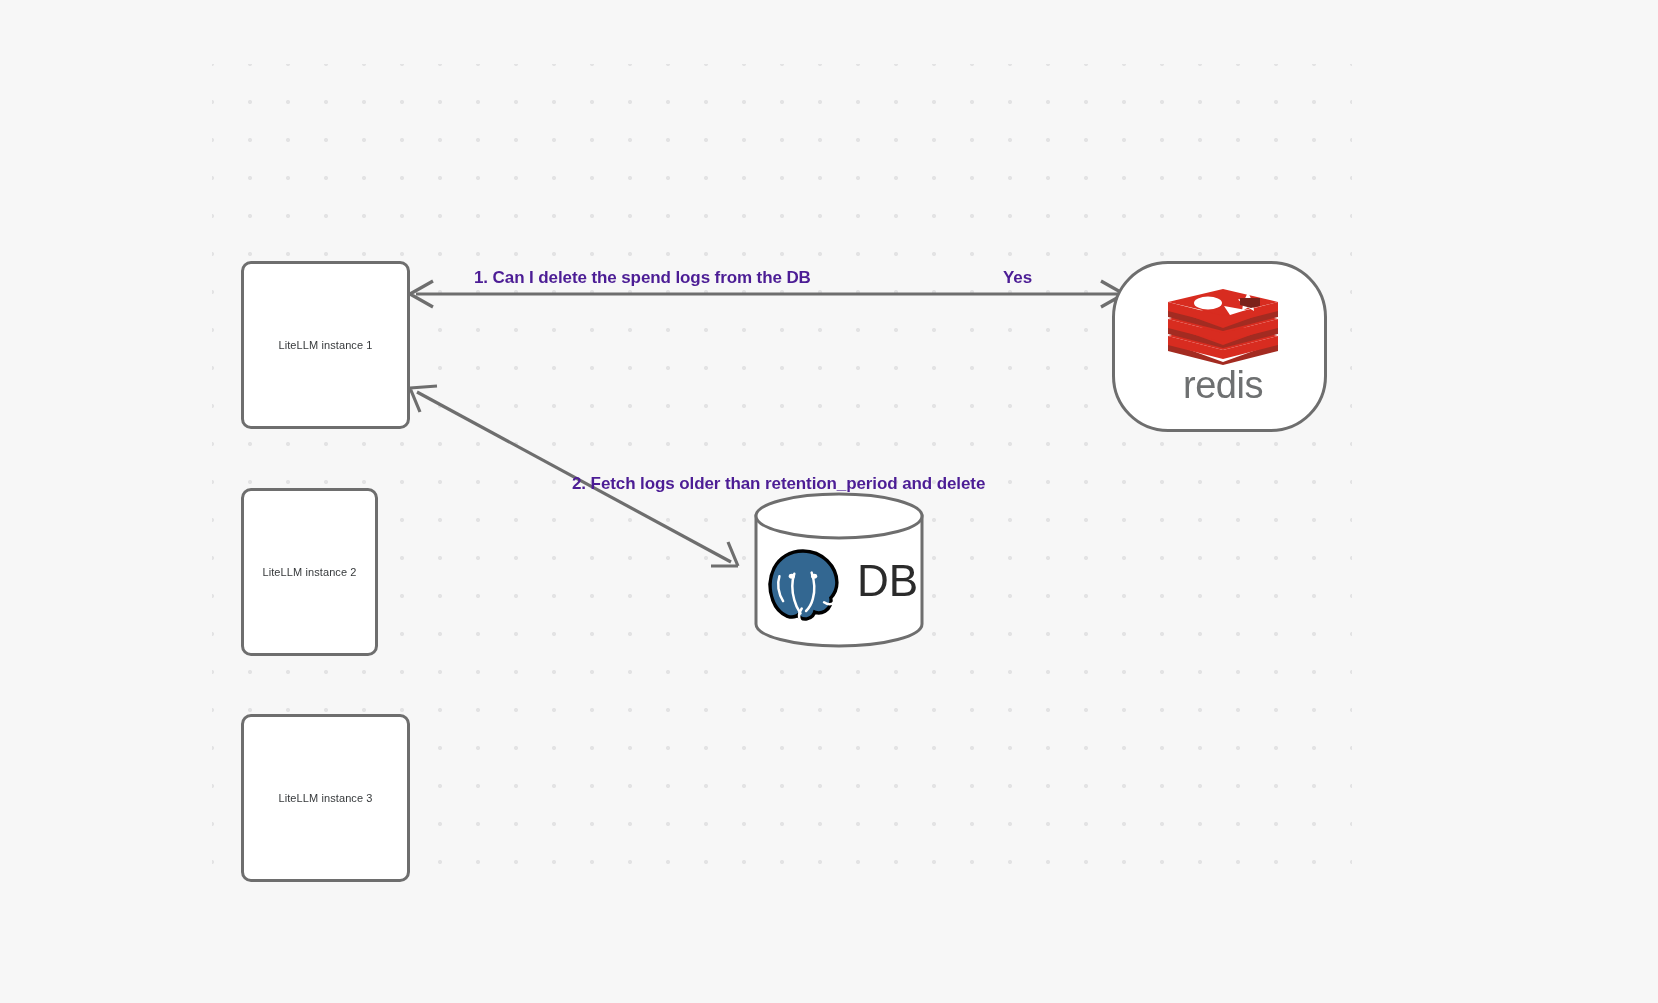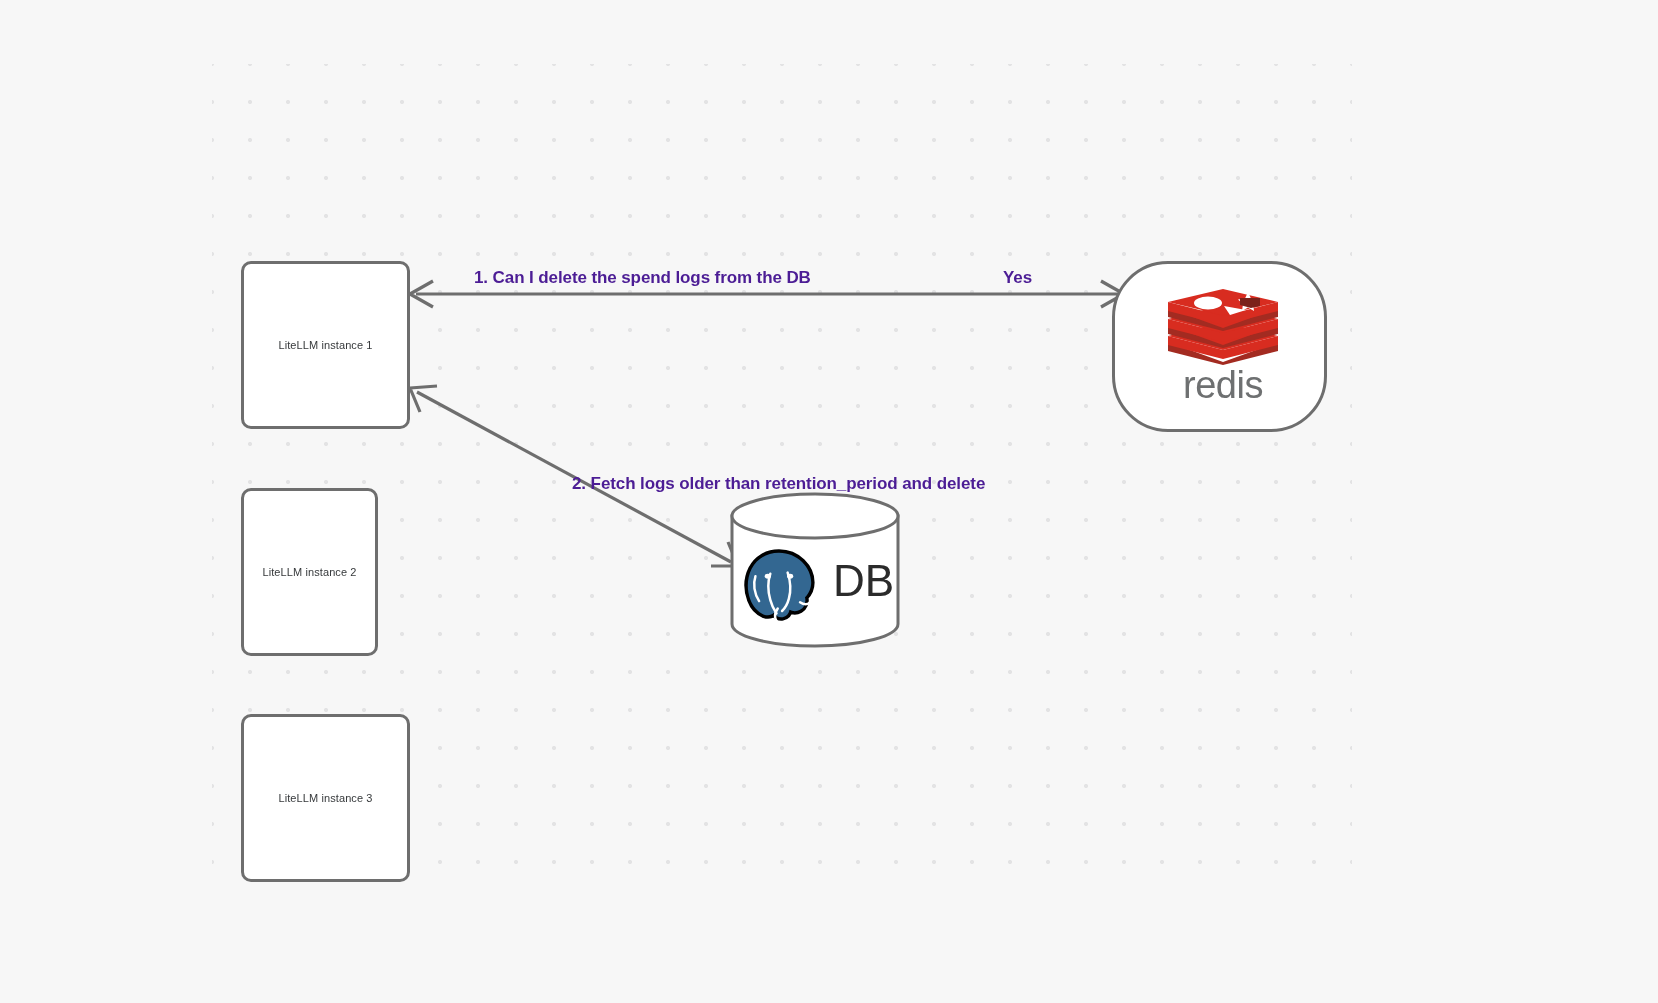--- a/index.html
+++ b/index.html
@@ -64,21 +64,21 @@
   }
   #redis-logo-wrap {
     display: flex;
     flex-direction: column;
     align-items: center;
     justify-content: center;
     margin-top: 2px;
   }
   #db-node {
     position: absolute;
-    left: 729px;
+    left: 753px;
     top: 491px;
     width: 172px;
     height: 158px;
   }
   .edge-svg {
     position: absolute;
     left: 0; top: 0;
     width: 1658px; height: 1003px;
     pointer-events: none;
     overflow: visible;

